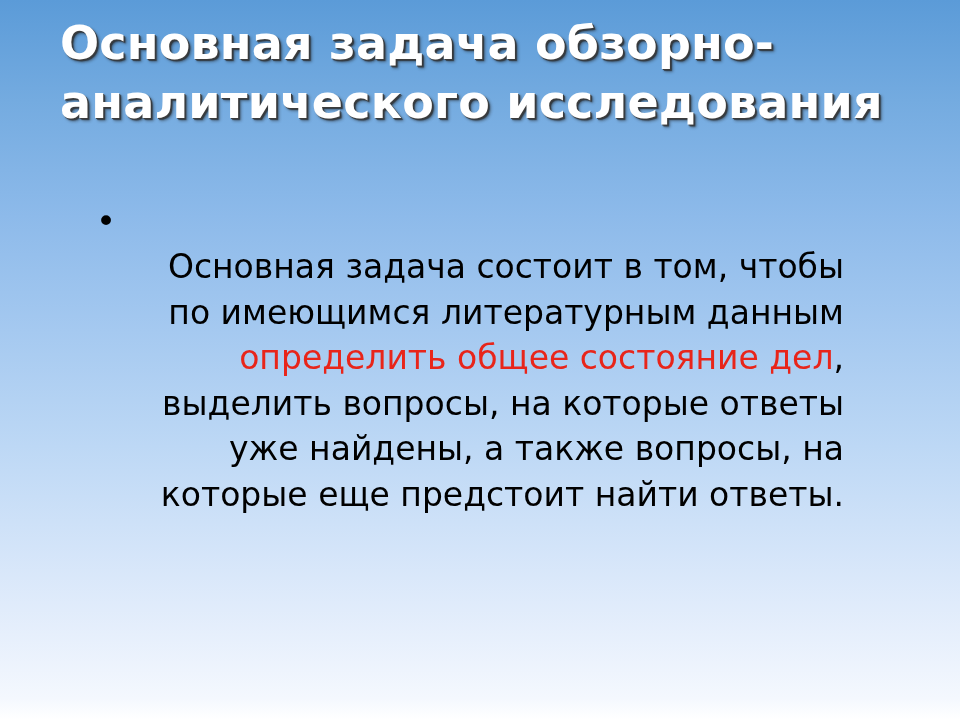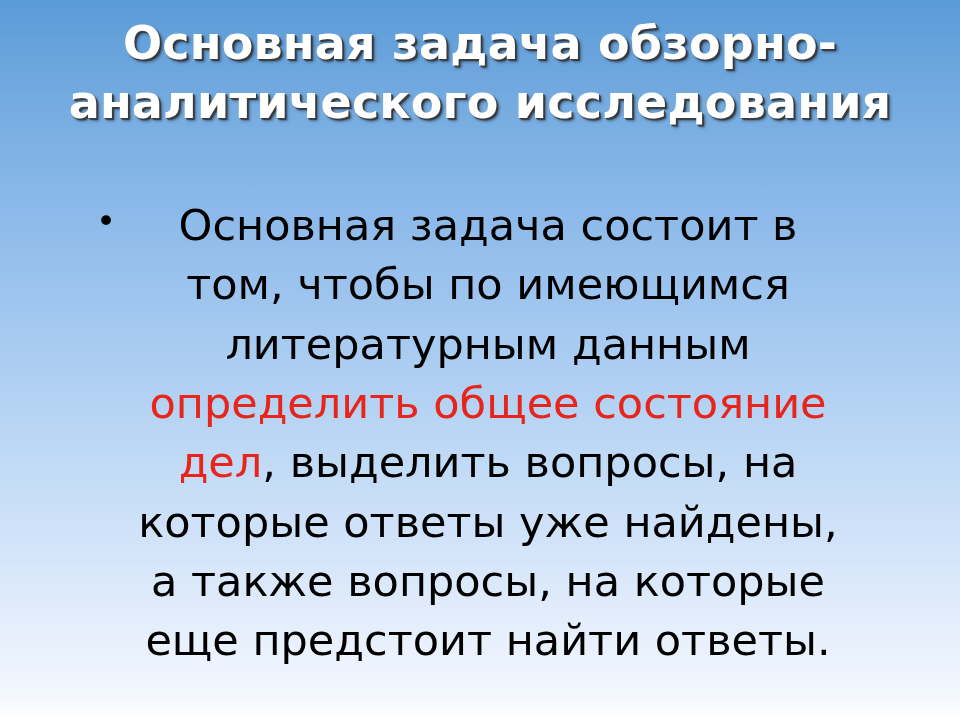--- a/index.html
+++ b/index.html
@@ -28,21 +28,20 @@
         #f4f8fe 97%,
         #ffffff 100%);
     overflow: hidden;
   }
 
   .title {
     position: absolute;
     left: 60px;
     top: 14px;
     width: 840px;
-    text-align: center;
     font-family: "DejaVu Sans", sans-serif;
     font-size: 46px;
     line-height: 1.28;
     font-weight: bold;
     color: #ffffff;
     letter-spacing: 0.2px;
     text-shadow:
        1px 1px 0 #3c3c3c,
        2px 2px 1px rgba(40,40,40,0.75),
        3px 3px 3px rgba(30,30,30,0.45);
@@ -66,25 +65,26 @@
     font-size: 34px;
     line-height: 1.0;
     color: #000000;
     padding-top: 8px;
     text-align: left;
   }
 
   .bullet-text {
     flex: 1 1 auto;
     font-family: "DejaVu Sans", sans-serif;
-    font-size: 43px;
+    font-size: 33px;
     line-height: 1.38;
     color: #000000;
-    text-align: center;
+    text-align: right;
     max-width: 712px;
+    margin-top: 48px;
   }
 
   .hl {
     color: #e8251a;
   }
 </style>
 </head>
 <body>
 
 <div class="slide">

